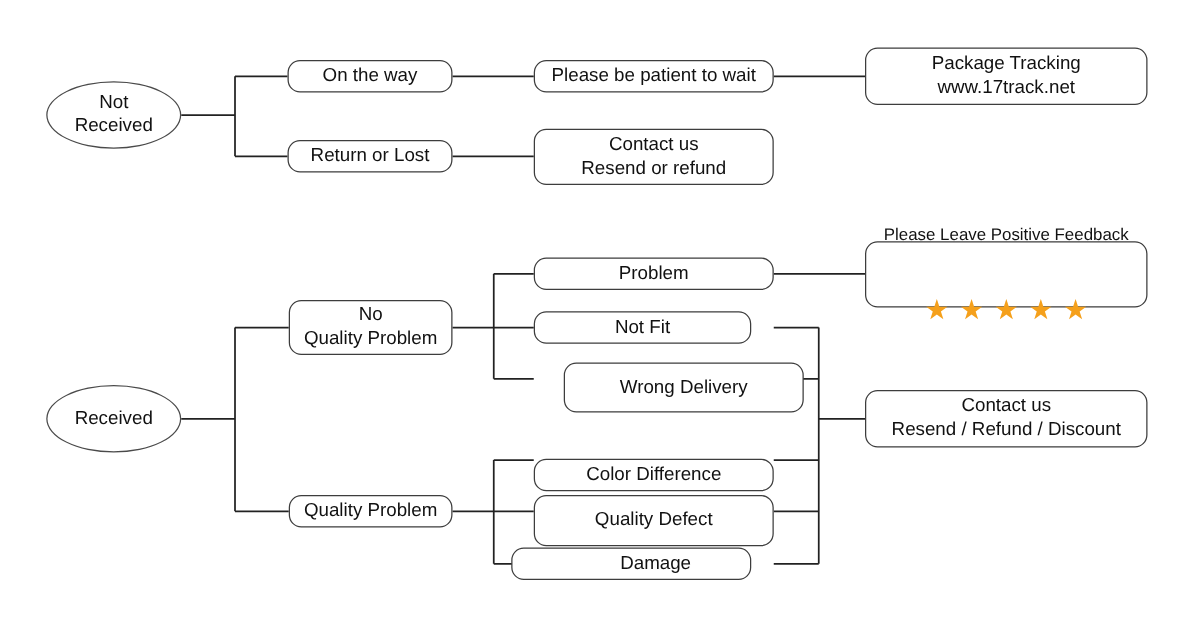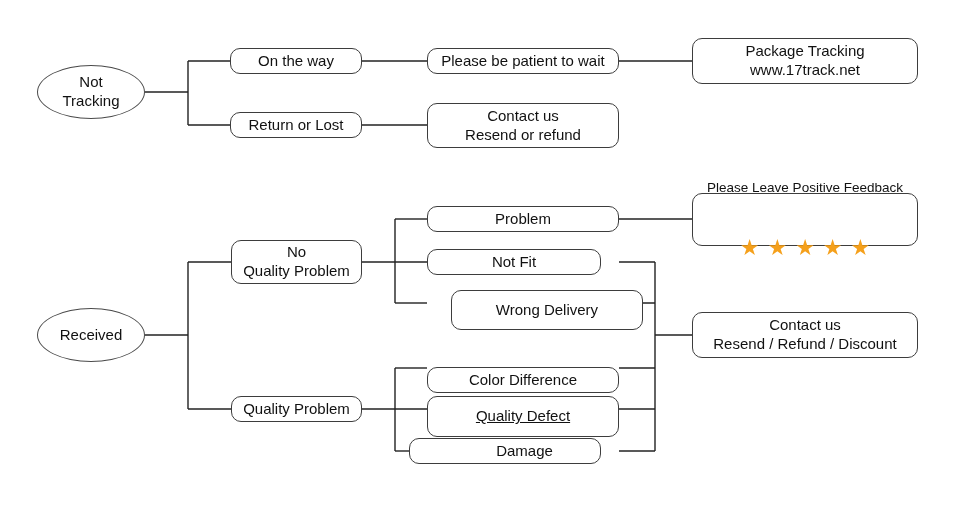--- a/index.html
+++ b/index.html
@@ -55,21 +55,21 @@
     <path d="M619 262 H655"></path>
     <path d="M619 303 H655"></path>
     <path d="M619 368 H655"></path>
     <path d="M619 409 H655"></path>
     <path d="M619 451 H655"></path>
     <path d="M655 262 V451"></path>
     <path d="M655 335 H692"></path>
   </svg>
 
   <div class="node ellipse" style="left:37px; top:65px; width:108px; height:54px;">
-    <span class="lbl">Not Tracking</span>
+    <span class="lbl">Not Received</span>
   </div>
 
   <div class="node" style="left:230px; top:48px; width:132px; height:26px;">
     <span>On the way</span>
   </div>
 
   <div class="node" style="left:230px; top:112px; width:132px; height:26px;">
     <span>Return or Lost</span>
   </div>
 
@@ -109,21 +109,21 @@
   </div>
 
   <div class="node" style="left:451px; top:290px; width:192px; height:40px;text-align:center;">
     <span>Wrong Delivery</span>
   </div>
 
   <div class="node" style="left:427px; top:355px; width:192px; height:26px;margin-top:12px;">
     <span>Color Difference</span>
   </div>
 
-  <div class="node" style="left:427px; top:396px; width:192px; height:41px;text-decoration:underline;">
+  <div class="node" style="left:427px; top:396px; width:192px; height:41px;">
     <span>Quality Defect</span>
   </div>
 
   <div class="node" style="left:409px; top:438px; width:192px; height:26px;padding-left:39px;">
     <span>Damage</span>
   </div>
 
   <div class="node" style="left:692px; top:193px; width:226px; height:53px;gap:40px;">
     <span class="feedback-title">Please Leave Positive Feedback</span>
     <span class="stars">

